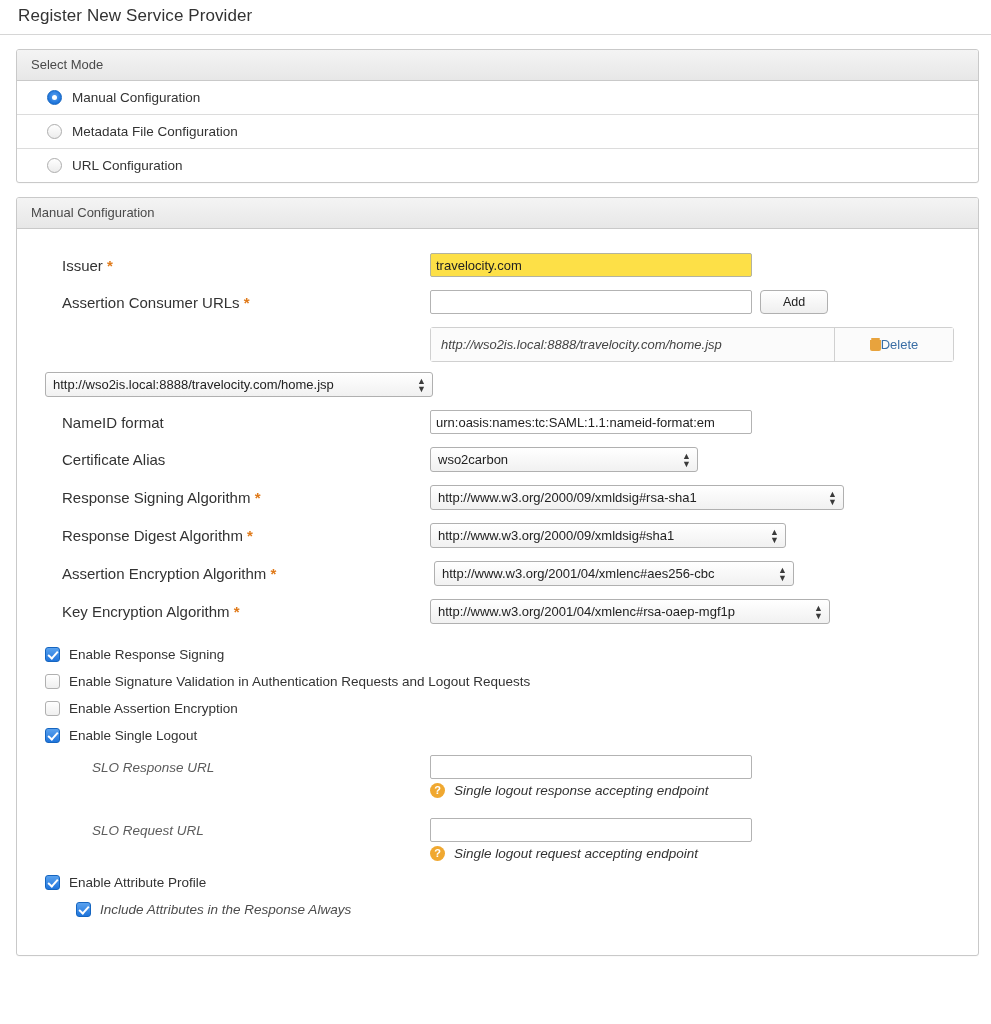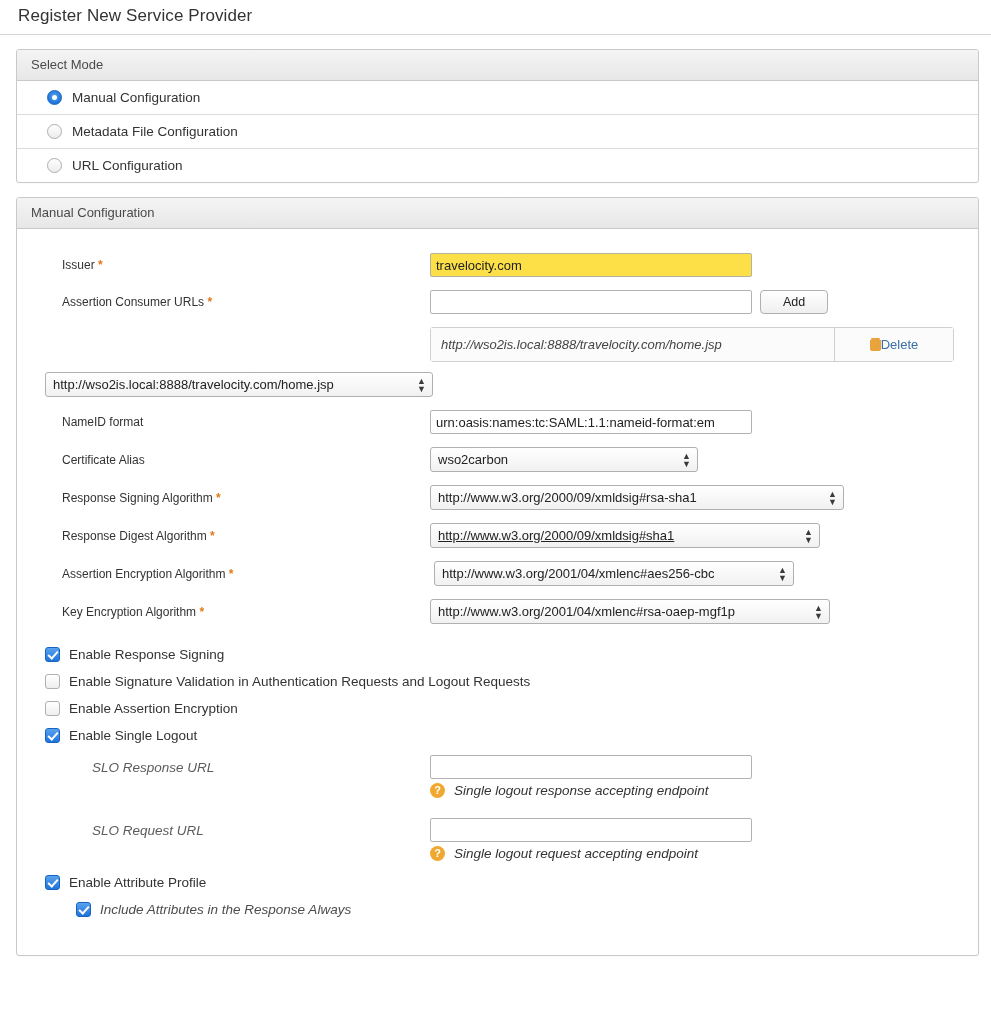--- a/index.html
+++ b/index.html
@@ -85,21 +85,21 @@
     padding: 24px 10px 26px 28px;
   }
   .form-row {
     display: flex;
     align-items: center;
     margin-bottom: 13px;
     min-height: 24px;
   }
   .form-label {
     width: 385px;
-    font-size: 12px;
+    font-size: 15px;
     color: #333333;
     flex: none;
     padding-left: 17px;
     box-sizing: border-box;
   }
   .req { color: #e07a1a; font-weight: bold; }
 
   input[type="text"] {
     font-family: "Liberation Sans", sans-serif;
     font-size: 13px;
@@ -141,21 +141,21 @@
     font-size: 9px;
     line-height: 8px;
     color: #3a3a3a;
     text-align: center;
   }
   .select .arrows i { display: block; font-style: normal; }
 
   .sel-acs    { width: 388px; margin-left: 0; }
   .sel-cert   { width: 268px; }
   .sel-rsa    { width: 414px; margin-left: 0; }
-  .sel-digest { width: 390px; margin-left: 0; text-decoration: underline; }
+  .sel-digest { width: 356px; margin-left: 0; }
   .sel-assenc { width: 360px; margin-left: 4px; }
   .sel-keyenc { width: 400px; margin-left: 0; }
 
   
   .btn {
     font-family: "Liberation Sans", sans-serif;
     font-size: 12.5px;
     border: 1px solid #b0b0b0;
     border-radius: 4px;
     background: linear-gradient(#ffffff, #efefef);

